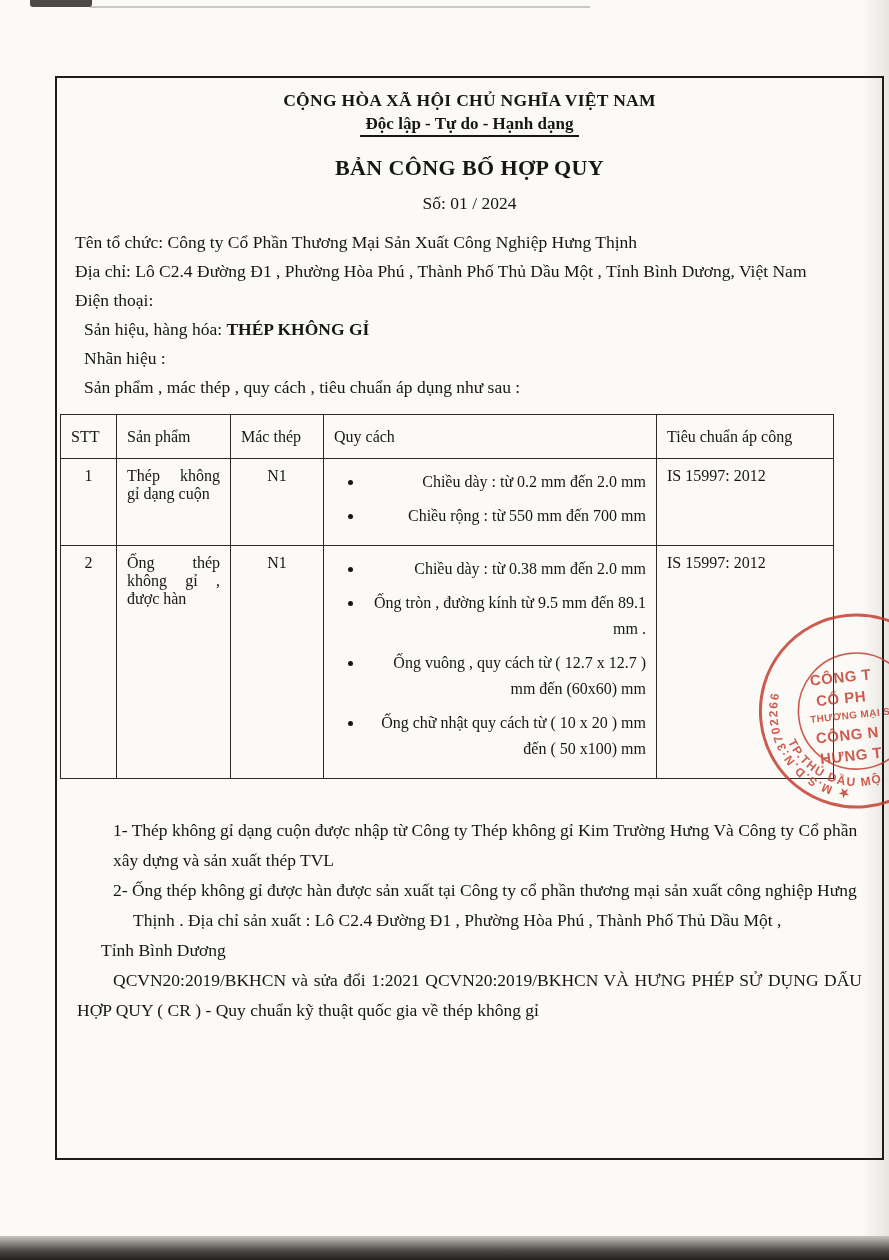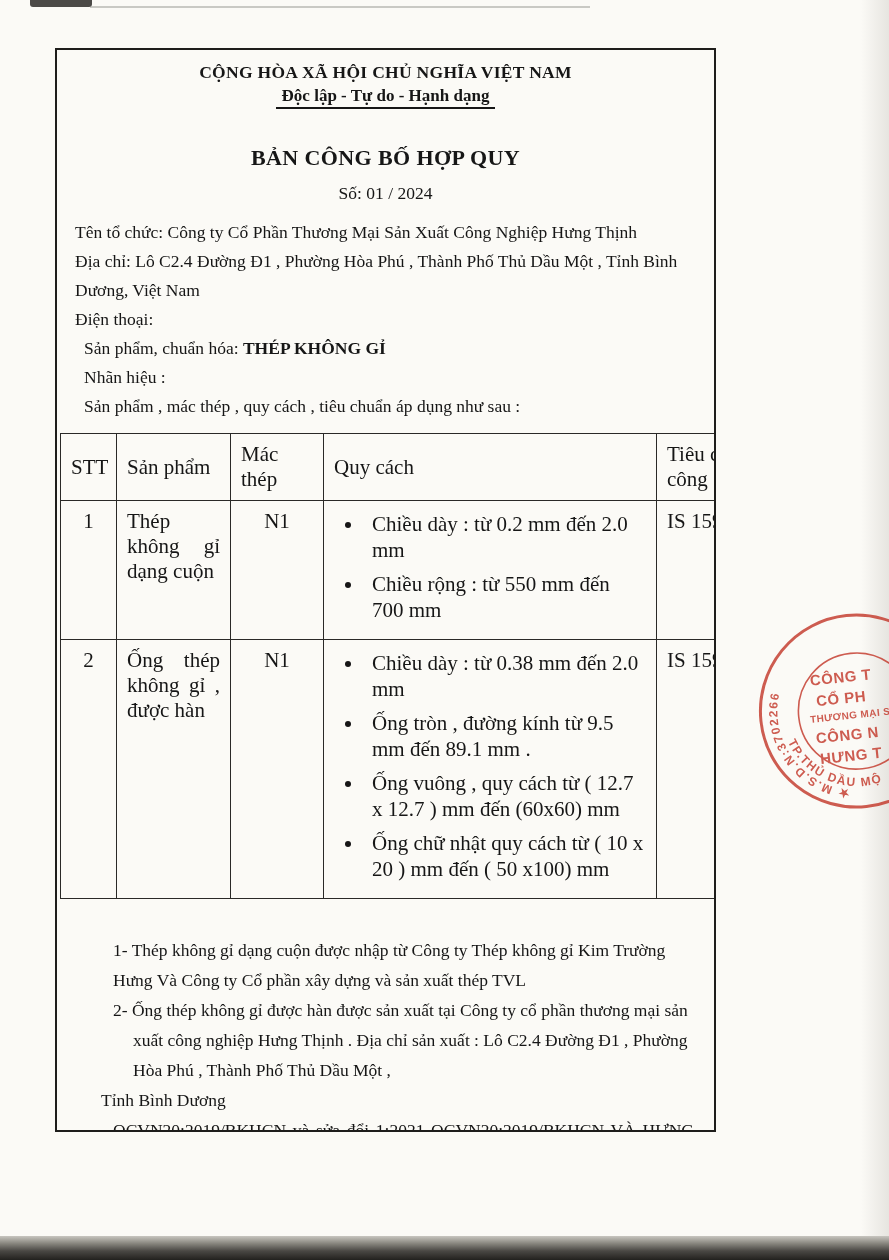--- a/index.html
+++ b/index.html
@@ -12,45 +12,45 @@
     color:#161616;
   }
   
   .scan-top-mark { position:absolute; left:30px; top:0; width:62px; height:7px; background:#4c4a47; border-radius:0 0 3px 3px; }
   .scan-top-line { position:absolute; left:90px; top:6px; width:500px; height:2px; background:rgba(110,108,104,.35); }
   .scan-right { position:absolute; top:0; right:0; width:28px; height:100%; background:linear-gradient(270deg, rgba(90,85,75,.13), rgba(90,85,75,0)); }
   .scan-bottom { position:absolute; left:0; right:0; bottom:0; height:24px;
     background:linear-gradient(180deg,#c8c6c0 0%,#8a8880 30%,#4a4844 62%,#22211e 100%); }
   
   .doc {
-    position:absolute; left:55px; top:48px; width:661px; height:1084px;
+    position:absolute; left:55px; top:76px; width:829px; height:1084px;
     border:2px solid #1e1d1b; overflow:hidden; background:transparent;
   }
   .nat-header { text-align:center; margin-top:12px; }
   .nh1 { font-weight:bold; font-size:17.5px; letter-spacing:.3px; }
   .nh2 { font-weight:bold; font-size:17px; margin-top:3px; }
   .nh2 .underline { display:inline-block; border-bottom:2px solid #161616; padding:0 6px 1px 6px; }
-  .doc-title { text-align:center; font-weight:bold; font-size:22px; letter-spacing:.4px; margin-top:36px; }
+  .doc-title { text-align:center; font-weight:bold; font-size:22px; letter-spacing:.4px; margin-top:18px; }
   .doc-number { text-align:center; font-size:17.5px; margin-top:12px; }
   .info { padding:0 18px; margin-top:14px; font-size:17.5px; line-height:29px; }
   .info p { margin:0; }
   .indent8 { padding-left:9px; }
   .bold { font-weight:bold; }
   
   table.spec-table {
     border-collapse:collapse; table-layout:fixed;
     width:773px; margin:12px 0 0 3px;
-    font-size:21px;
+    font-size:16px;
   }
   table.spec-table th, table.spec-table td { border:1.5px solid #2a2927; vertical-align:top; padding:8px 10px; font-weight:normal; }
   table.spec-table th { height:44px; vertical-align:middle; text-align:left; }
   th.c, td.c { text-align:center; }
   td.just { text-align:justify; }
   ul.spec-list { list-style:disc outside; padding-left:22px; margin:2px 0 0 8px; }
-  ul.spec-list li { line-height:26px; margin-bottom:8px; padding-left:8px; }
+  ul.spec-list li { line-height:26px; margin-bottom:8px; padding-left:8px;text-align:right; }
   
   .notes { padding:0 20px; margin-top:36px; font-size:17.5px; line-height:30px; }
   .note1 { padding-left:36px; }
   .note2 { padding-left:56px; text-indent:-20px; }
   .province, .conf-intro { padding-left:24px; }
   .conf-detail { text-indent:36px; text-align:justify; }
   
   .stamp { position:absolute; left:752px; top:600px; width:230px; height:232px; color:#c43a2c; opacity:.82; transform:rotate(-6deg); pointer-events:none; }
   .stamp .ring { fill:none; stroke:currentColor; stroke-width:3; }
   .stamp .ring.thin { stroke-width:1.6; }
@@ -76,21 +76,21 @@
     </div>
   </div>
 
   <div class="doc-title">BẢN CÔNG BỐ HỢP QUY</div>
   <div class="doc-number">Số: 01 / 2024</div>
 
   <div class="info">
     <p>Tên tổ chức: Công ty Cổ Phần Thương Mại Sản Xuất Công Nghiệp Hưng Thịnh</p>
     <p>Địa chỉ: Lô C2.4 Đường Đ1 , Phường Hòa Phú , Thành Phố Thủ Dầu Một , Tỉnh Bình Dương, Việt Nam</p>
     <p>Điện thoại:</p>
-    <p class="indent8"><span>Sản phẩm, chuẩn hóa: </span><span class="bold">THÉP KHÔNG GỈ</span></p>
+    <p class="indent8"><span>Sản hiệu, hàng hóa: </span><span class="bold">THÉP KHÔNG GỈ</span></p>
     <p class="indent8">Nhãn hiệu :</p>
     <p class="indent8">Sản phẩm , mác thép , quy cách , tiêu chuẩn áp dụng như sau :</p>
   </div>
 
   <table class="spec-table">
     <colgroup>
       <col style="width:56px">
         <col style="width:114px">
         <col style="width:93px">
         <col style="width:333px">

